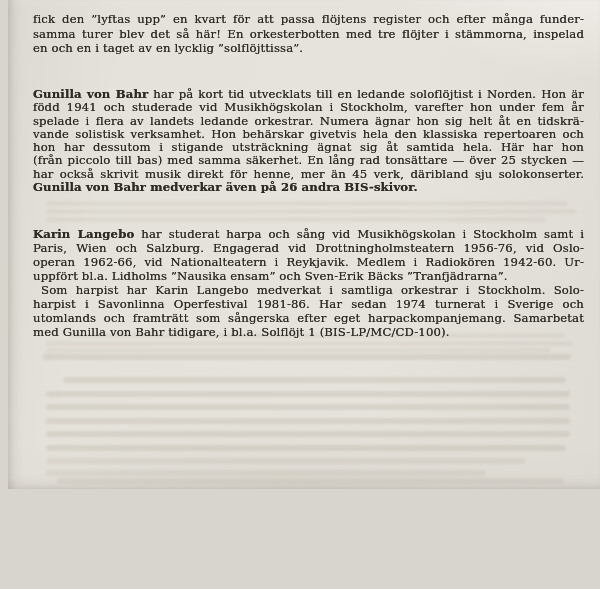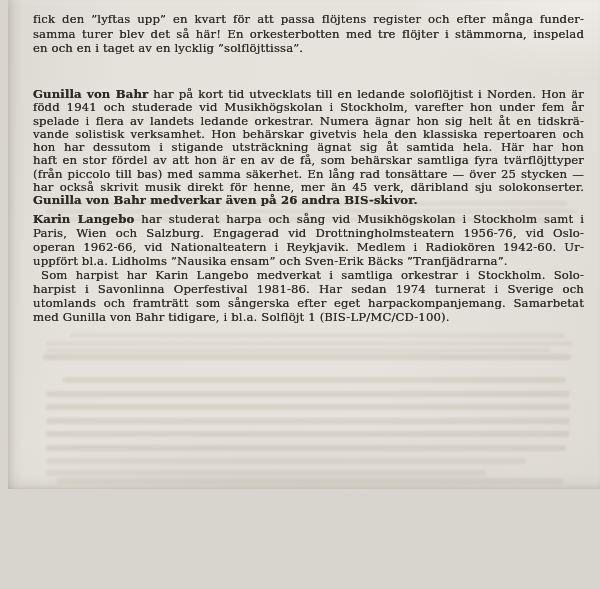--- a/index.html
+++ b/index.html
@@ -40,21 +40,21 @@
     white-space: nowrap;
     text-align: justify;
     text-align-last: justify;
   }
   .line.end { text-align-last: left; }
   .line.indent { padding-left: 8px; }
   .b { font-weight: bold; }
 
   #para-intro   { top: 12px; }  #para-intro .line   { height: 14.5px; line-height: 14.5px; }
   #para-gunilla { top: 88px; }  #para-gunilla .line { height: 13.3px; line-height: 13.3px; }
-  #para-karin   { top: 212px; } #para-karin .line   { height: 14.0px; line-height: 14.0px; }
+  #para-karin   { top: 227px; } #para-karin .line   { height: 14.0px; line-height: 14.0px; }
 
   
   .ghost-layer { position: absolute; inset: 0; z-index: 1; }
   .g {
     position: absolute;
     height: 6px;
     border-radius: 3px;
     background: #a89f8e;
     opacity: 0.16;
     filter: blur(1.2px);
@@ -103,21 +103,20 @@
       <div class="line">samma turer blev det så här! En orkesterbotten med tre flöjter i stämmorna, inspelad</div>
       <div class="line end">en och en i taget av en lycklig ”solflöjttissa”.</div>
     </div>
 
     <div class="para" id="para-gunilla">
       <div class="line"><span class="b">Gunilla von Bahr</span><span> har på kort tid utvecklats till en ledande soloflöjtist i Norden. Hon är</span></div>
       <div class="line">född 1941 och studerade vid Musikhögskolan i Stockholm, varefter hon under fem år</div>
       <div class="line">spelade i flera av landets ledande orkestrar. Numera ägnar hon sig helt åt en tidskrä-</div>
       <div class="line">vande solistisk verksamhet. Hon behärskar givetvis hela den klassiska repertoaren och</div>
       <div class="line">hon har dessutom i stigande utsträckning ägnat sig åt samtida hela. Här har hon</div>
-      <div class="line">haft en stor fördel av att hon är en av de få, som behärskar samtliga fyra tvärflöjttyper</div>
       <div class="line">(från piccolo till bas) med samma säkerhet. En lång rad tonsättare — över 25 stycken —</div>
       <div class="line">har också skrivit musik direkt för henne, mer än 45 verk, däribland sju solokonserter.</div>
       <div class="line end b">Gunilla von Bahr medverkar även på 26 andra BIS-skivor.</div>
     </div>
 
     <div class="para" id="para-karin">
       <div class="line"><span class="b">Karin Langebo</span><span> har studerat harpa och sång vid Musikhögskolan i Stockholm samt i</span></div>
       <div class="line">Paris, Wien och Salzburg. Engagerad vid Drottningholmsteatern 1956-76, vid Oslo-</div>
       <div class="line">operan 1962-66, vid Nationalteatern i Reykjavik. Medlem i Radiokören 1942-60. Ur-</div>
       <div class="line end">uppfört bl.a. Lidholms ”Nausika ensam” och Sven-Erik Bäcks ”Tranfjädrarna”.</div>

